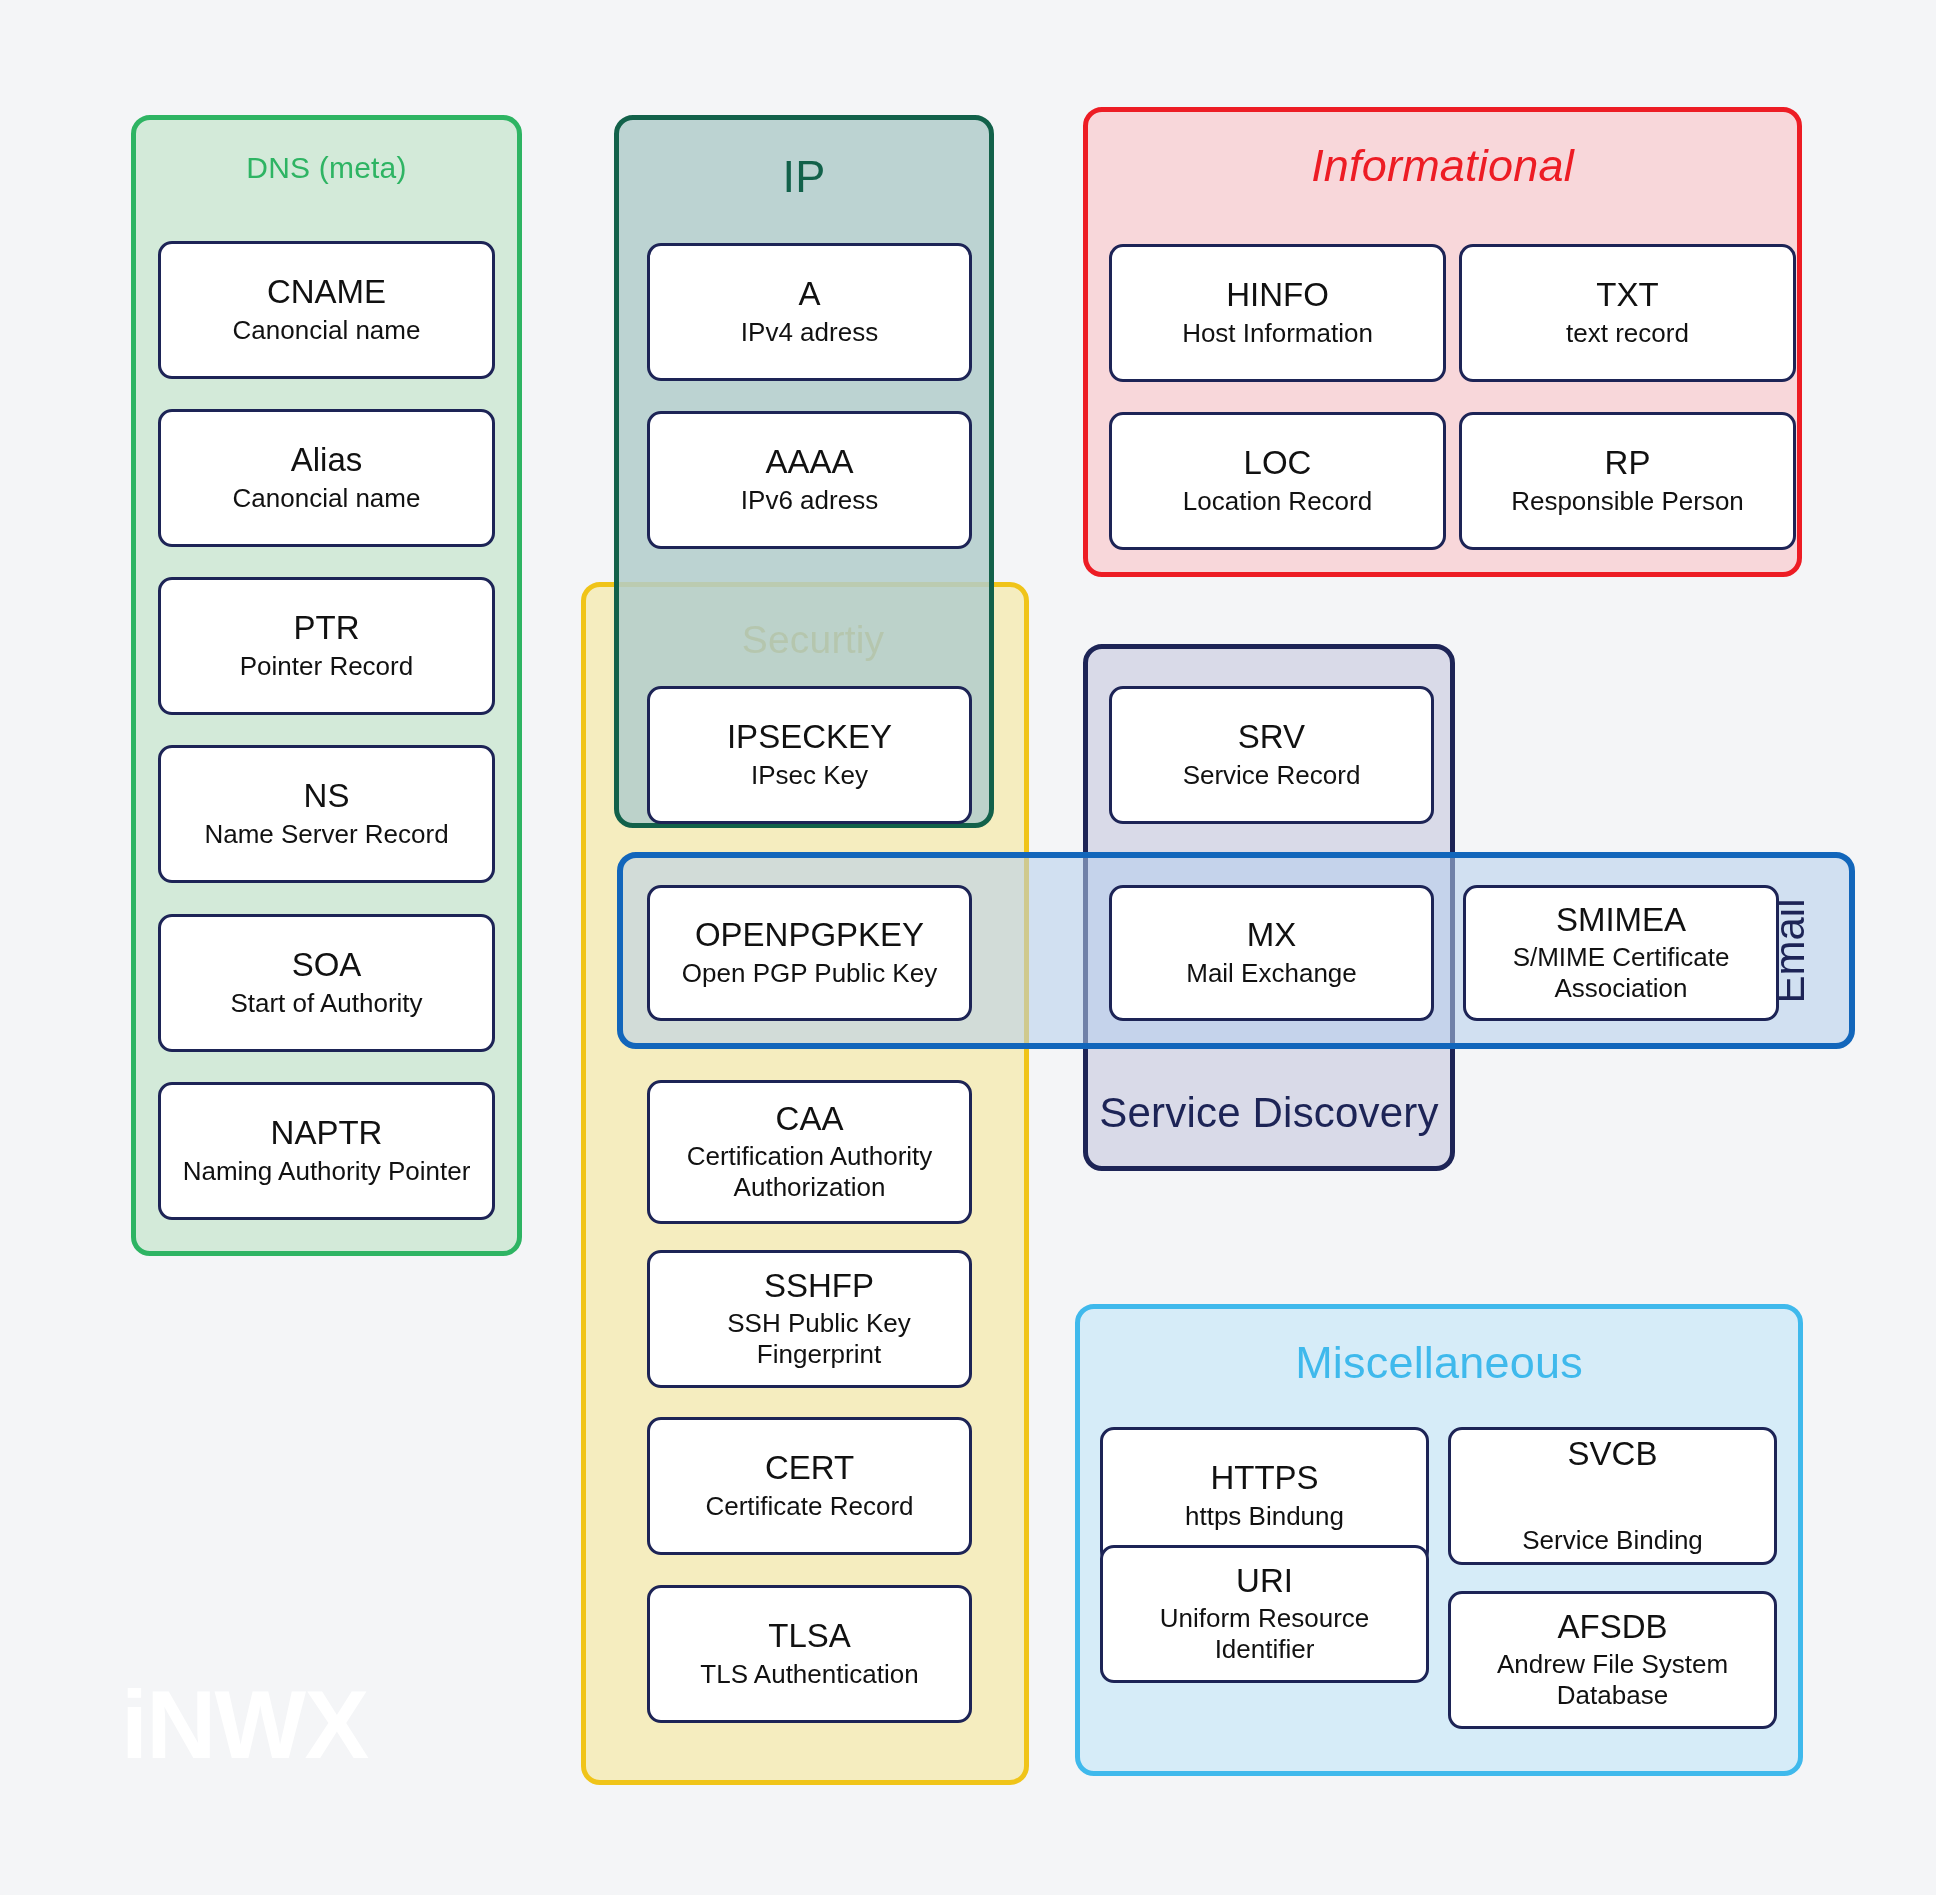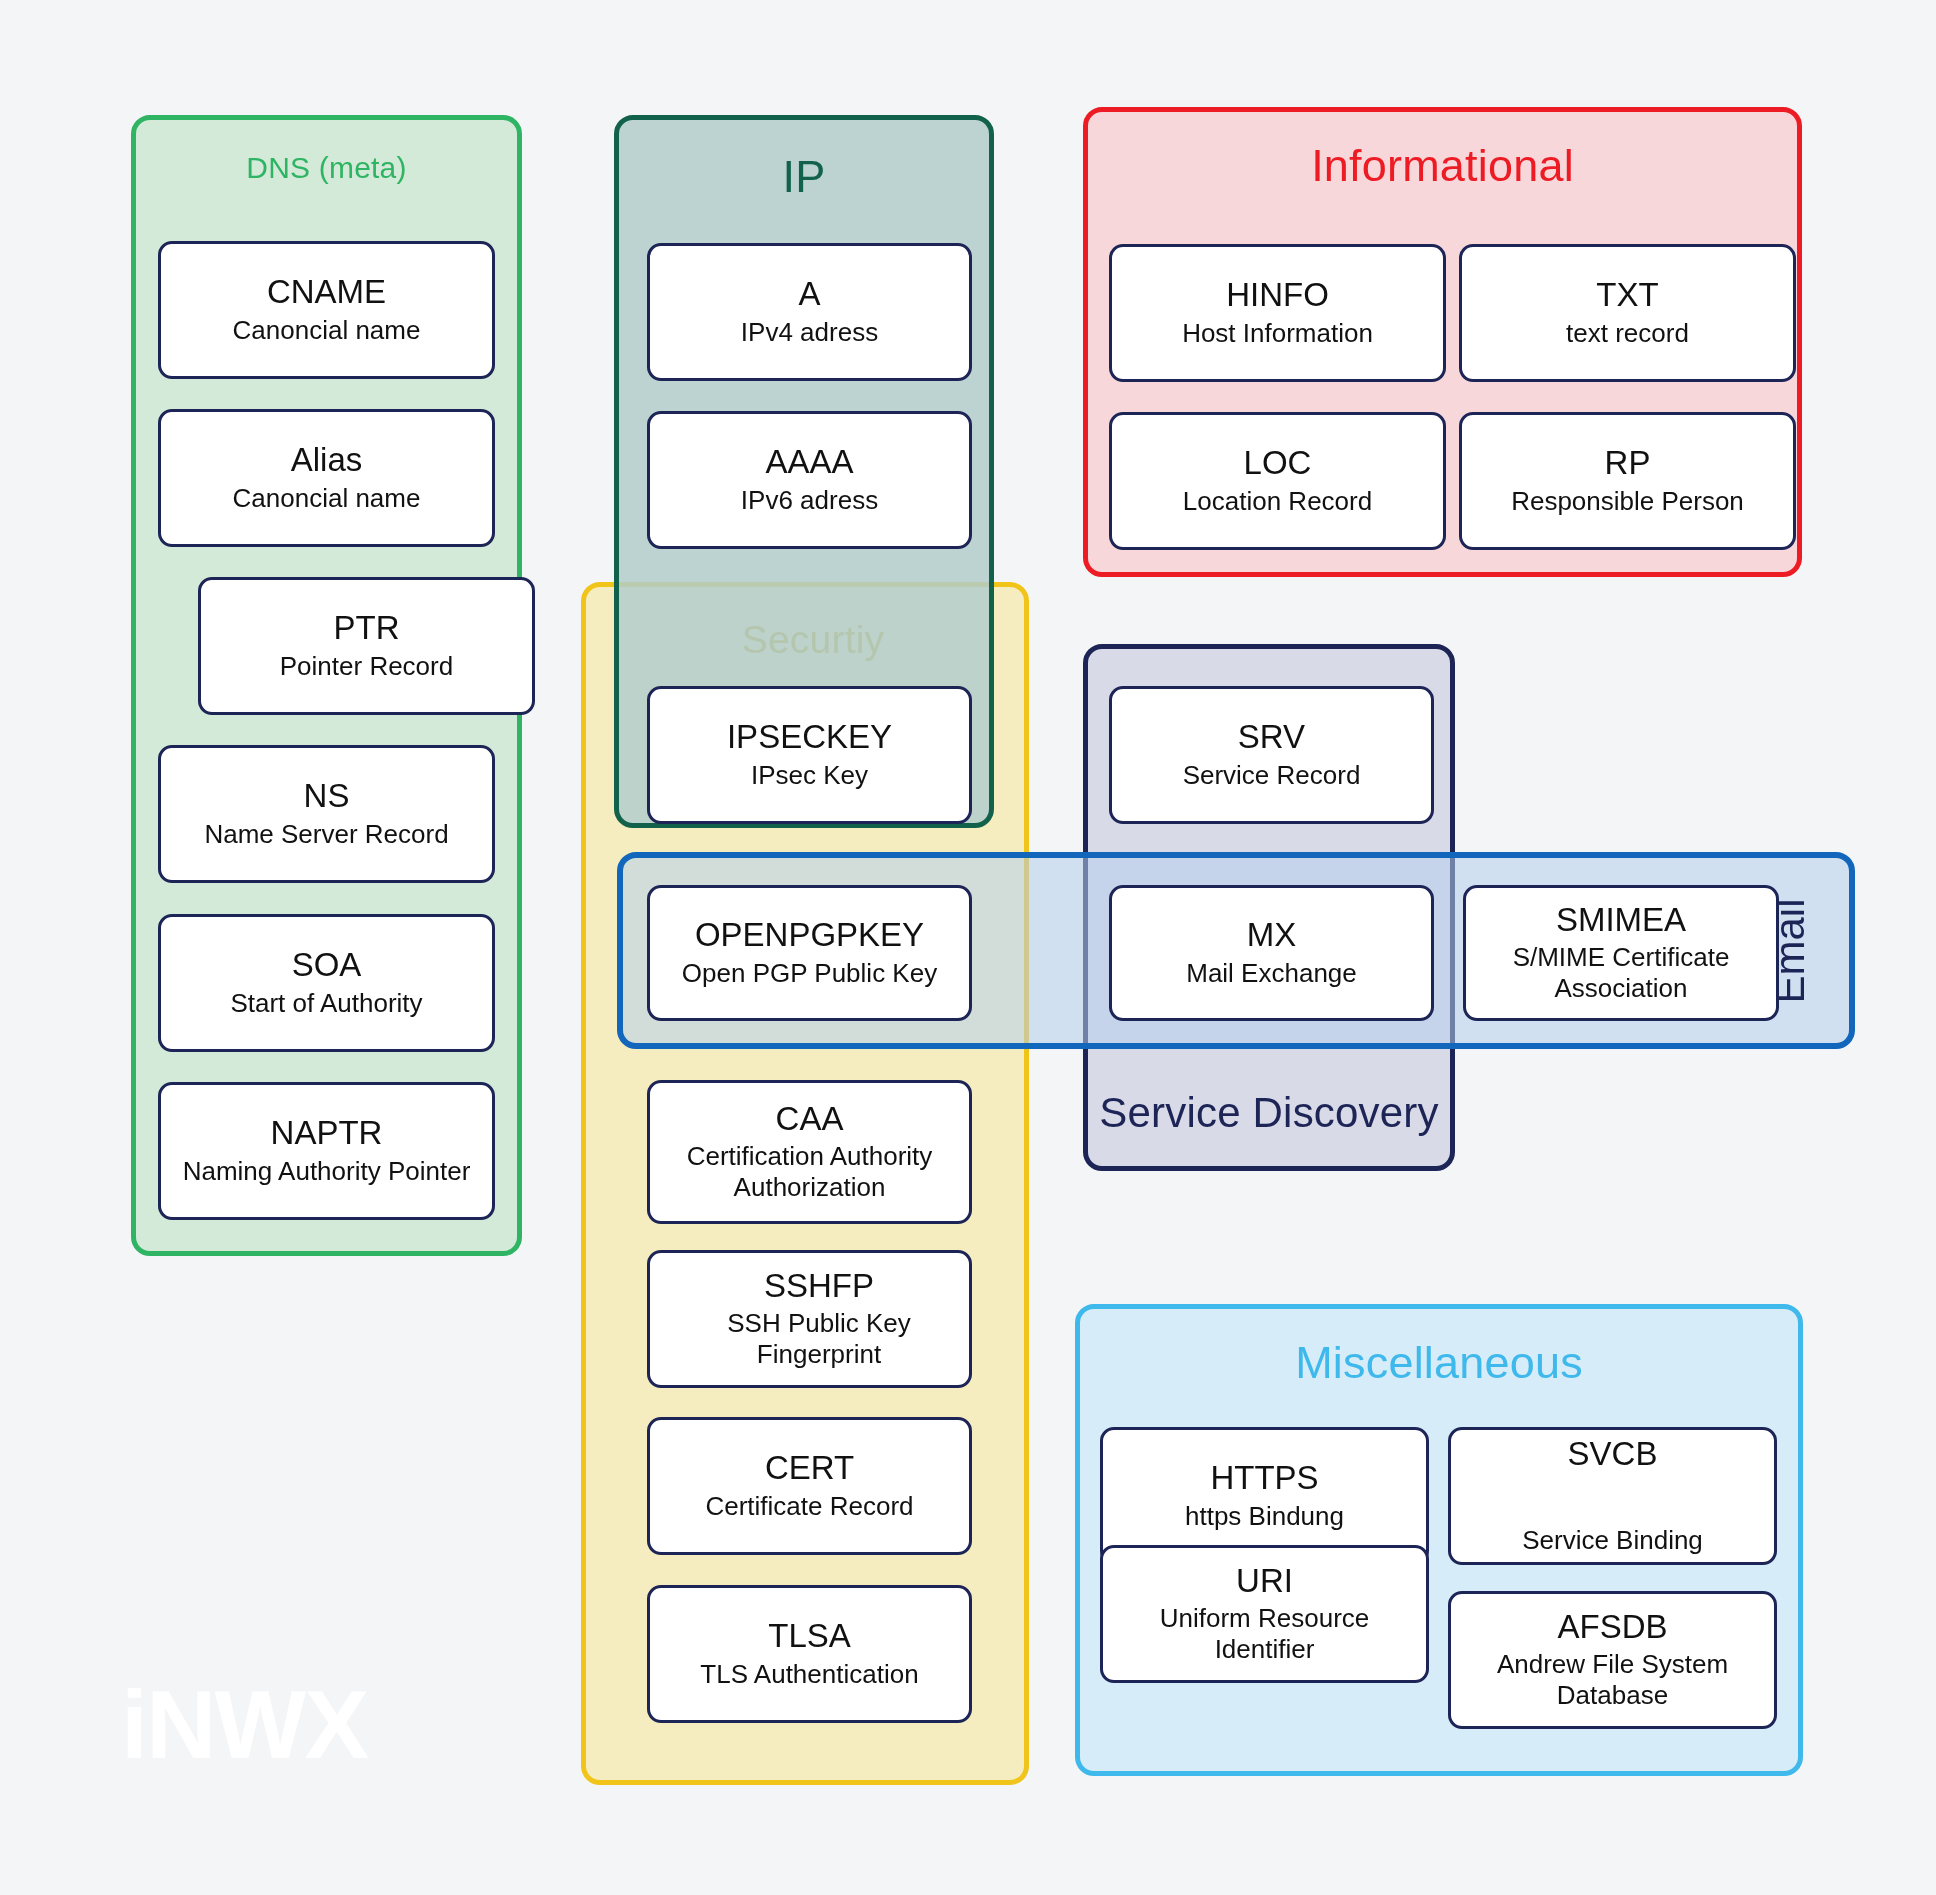--- a/index.html
+++ b/index.html
@@ -58,21 +58,21 @@
   #grp-dns       { border-color:#2eb463; background:#d3ead9; border-width:5.2px; z-index:5; }
   #grp-dns .group-title { color:#2eb463; font-size:30px; }
 
   #grp-ip        { border-color:#12614a; background:rgba(177,204,203,0.85); border-width:5.2px; z-index:12; }
   #grp-ip .group-title { color:#12614a; font-size:45px; }
 
   #grp-security  { border-color:#f0c419; background:rgba(246,232,156,0.62); border-width:5.2px; z-index:10; }
   #grp-security .group-title { color:#c9a208; font-size:39px;padding-left:16px; }
 
   #grp-info      { border-color:#ed1c24; background:#f8d7da; border-width:5.2px; z-index:5; }
-  #grp-info .group-title { color:#ed1c24; font-size:45px; }
+  #grp-info .group-title { color:#ed1c24; font-size:45px;font-style:italic; }
 
   #grp-srvdisc   { border-color:#1d2456; background:rgba(214,215,230,0.9); border-width:5.2px; z-index:14; }
   #grp-srvdisc .group-title { color:#1d2456; font-size:42px; }
 
   #grp-email     { border-color:#1266bb; background:rgba(180,205,236,0.55); border-width:6px; z-index:18; }
   #grp-email .group-title-rot {
     position:absolute; right:7px; top:50%;
     transform: translateY(-50%) rotate(-90deg);
     transform-origin: center center;
     color:#1d2456; font-size:42px; white-space:nowrap;
@@ -128,21 +128,21 @@
   </div>
 
   <div class="card" style="left:158px; top:241px; width:337px; height:138px;">
     <span class="abbr">CNAME</span>
     <span class="desc">Canoncial name</span>
   </div>
   <div class="card" style="left:158px; top:409px; width:337px; height:138px;">
     <span class="abbr">Alias</span>
     <span class="desc">Canoncial name</span>
   </div>
-  <div class="card" style="left:158px; top:577px; width:337px; height:138px;margin-left:40px;">
+  <div class="card" style="left:158px; top:577px; width:337px; height:138px;">
     <span class="abbr">PTR</span>
     <span class="desc">Pointer Record</span>
   </div>
   <div class="card" style="left:158px; top:745px; width:337px; height:138px;">
     <span class="abbr">NS</span>
     <span class="desc">Name Server Record</span>
   </div>
   <div class="card" style="left:158px; top:914px; width:337px; height:138px;">
     <span class="abbr">SOA</span>
     <span class="desc">Start of Authority</span>

